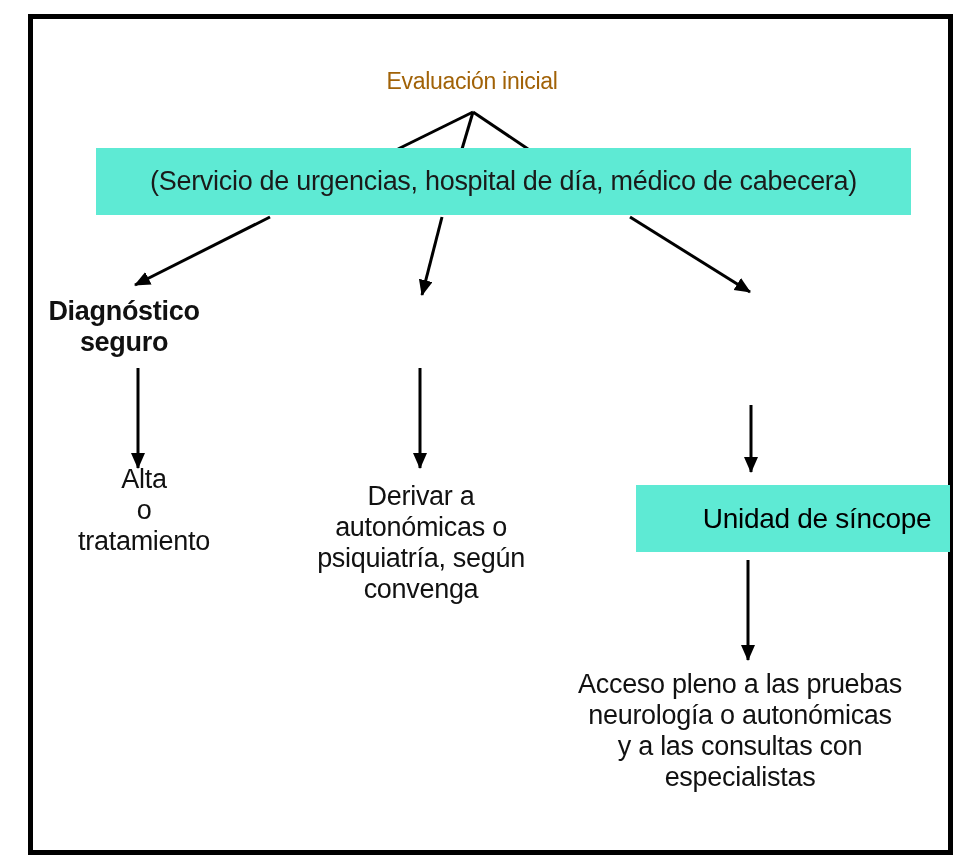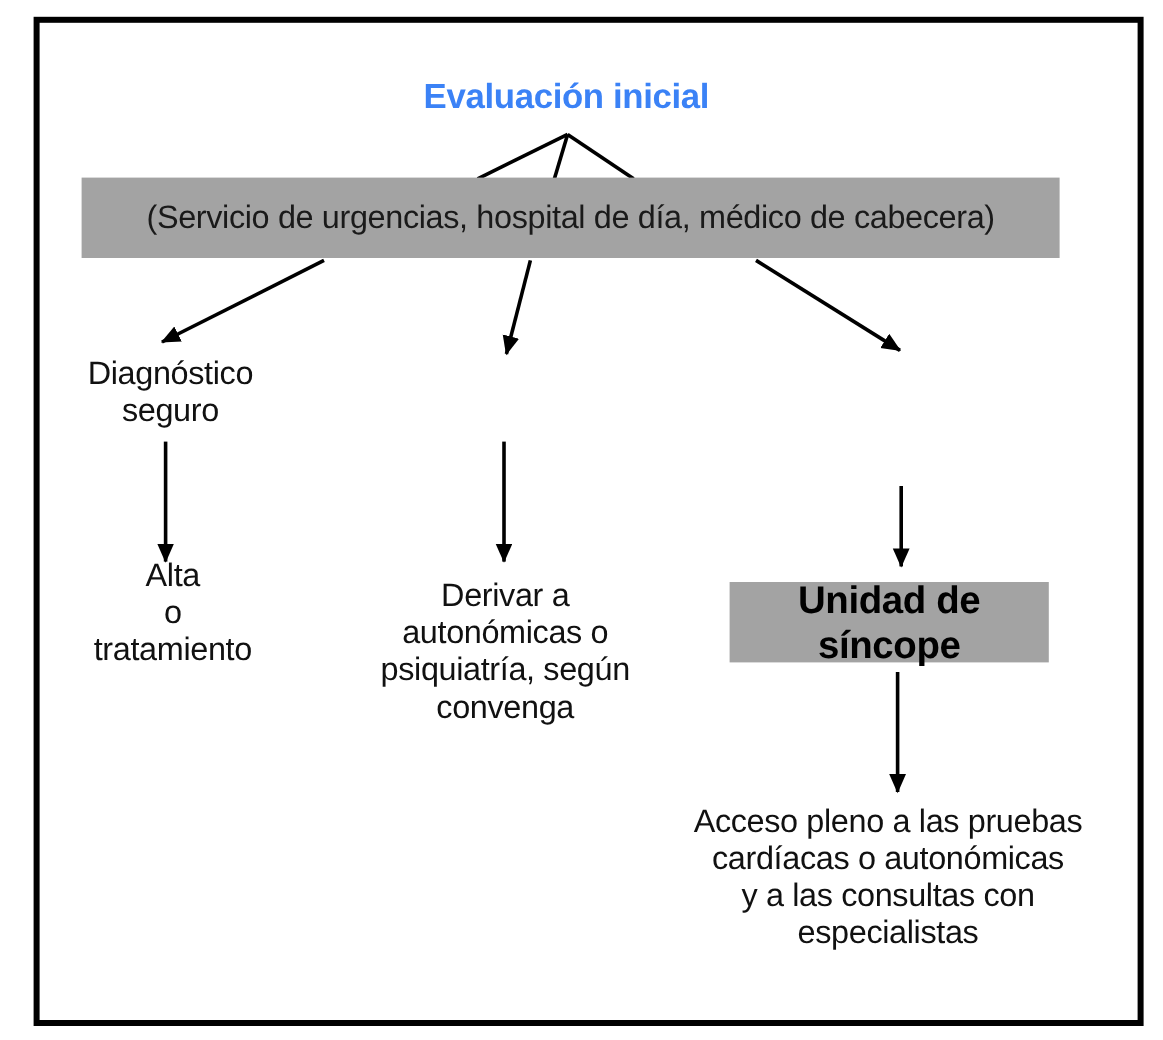--- a/index.html
+++ b/index.html
@@ -34,41 +34,43 @@
   .txt {
     position: absolute;
     text-align: center;
     color: #111111;
     font-size: 27px;
     line-height: 31px;
     letter-spacing: -0.3px;
     white-space: pre-line;
   }
   .title {
-    font-weight: bold;
-    font-size: 29px;
+    font-weight: normal;
+    font-size: 23px;
     line-height: 34px;
-    color: #3b82f6;
+    color: #a16207;
   }
   .graybox {
     position: absolute;
-    background: #a3a3a3;
+    background: #5eead4;
     color: #1a1a1a;
     text-align: center;
     display: flex;
     align-items: center;
     justify-content: center;
     font-size: 27px;
     letter-spacing: -0.3px;
     white-space: pre-line;
+    margin-left: 28px;
   }
   .graybox.bold {
-    font-weight: bold;
-    font-size: 32px;
+    font-weight: normal;
+    font-size: 28px;
     color: #000000;
+    padding-left: 48px;
   }
 </style>
 </head>
 <body>
 
 <div class="canvas">
 
   <div class="frame"></div>
 
   <svg class="connectors" viewBox="0 0 969 867" xmlns="http://www.w3.org/2000/svg">
@@ -92,34 +94,34 @@
       <line x1="420" y1="368" x2="420" y2="468" marker-end="url(#ah)"></line>
       <line x1="751" y1="405" x2="751" y2="472" marker-end="url(#ah)"></line>
       <line x1="748" y1="560" x2="748" y2="660" marker-end="url(#ah)"></line>
     </g>
   </svg>
 
   <div class="txt title" style="left:272px; top:64px; width:400px;">Evaluación inicial</div>
 
   <div class="graybox" style="left:68px; top:148px; width:815px; height:67px;">(Servicio de urgencias, hospital de día, médico de cabecera)</div>
 
-  <div class="txt" style="left:42px; top:296px; width:200px;">Diagnóstico
+  <div class="txt" style="left:24px; top:296px; width:200px;font-weight:bold;">Diagnóstico
 seguro</div>
 
 
 
   <div class="txt" style="left:44px; top:464px; width:200px;">Alta
 o
 tratamiento</div>
 
   <div class="txt" style="left:296px; top:481px; width:250px;">Derivar a
 autonómicas o
 psiquiatría, según
 convenga</div>
 
   <div class="graybox bold" style="left:608px; top:485px; width:266px; height:67px;">Unidad de síncope</div>
 
   <div class="txt" style="left:565px; top:669px; width:350px;">Acceso pleno a las pruebas
-cardíacas o autonómicas
+neurología o autonómicas
 y a las consultas con
 especialistas</div>
 
 </div>
 
 </body></html>

